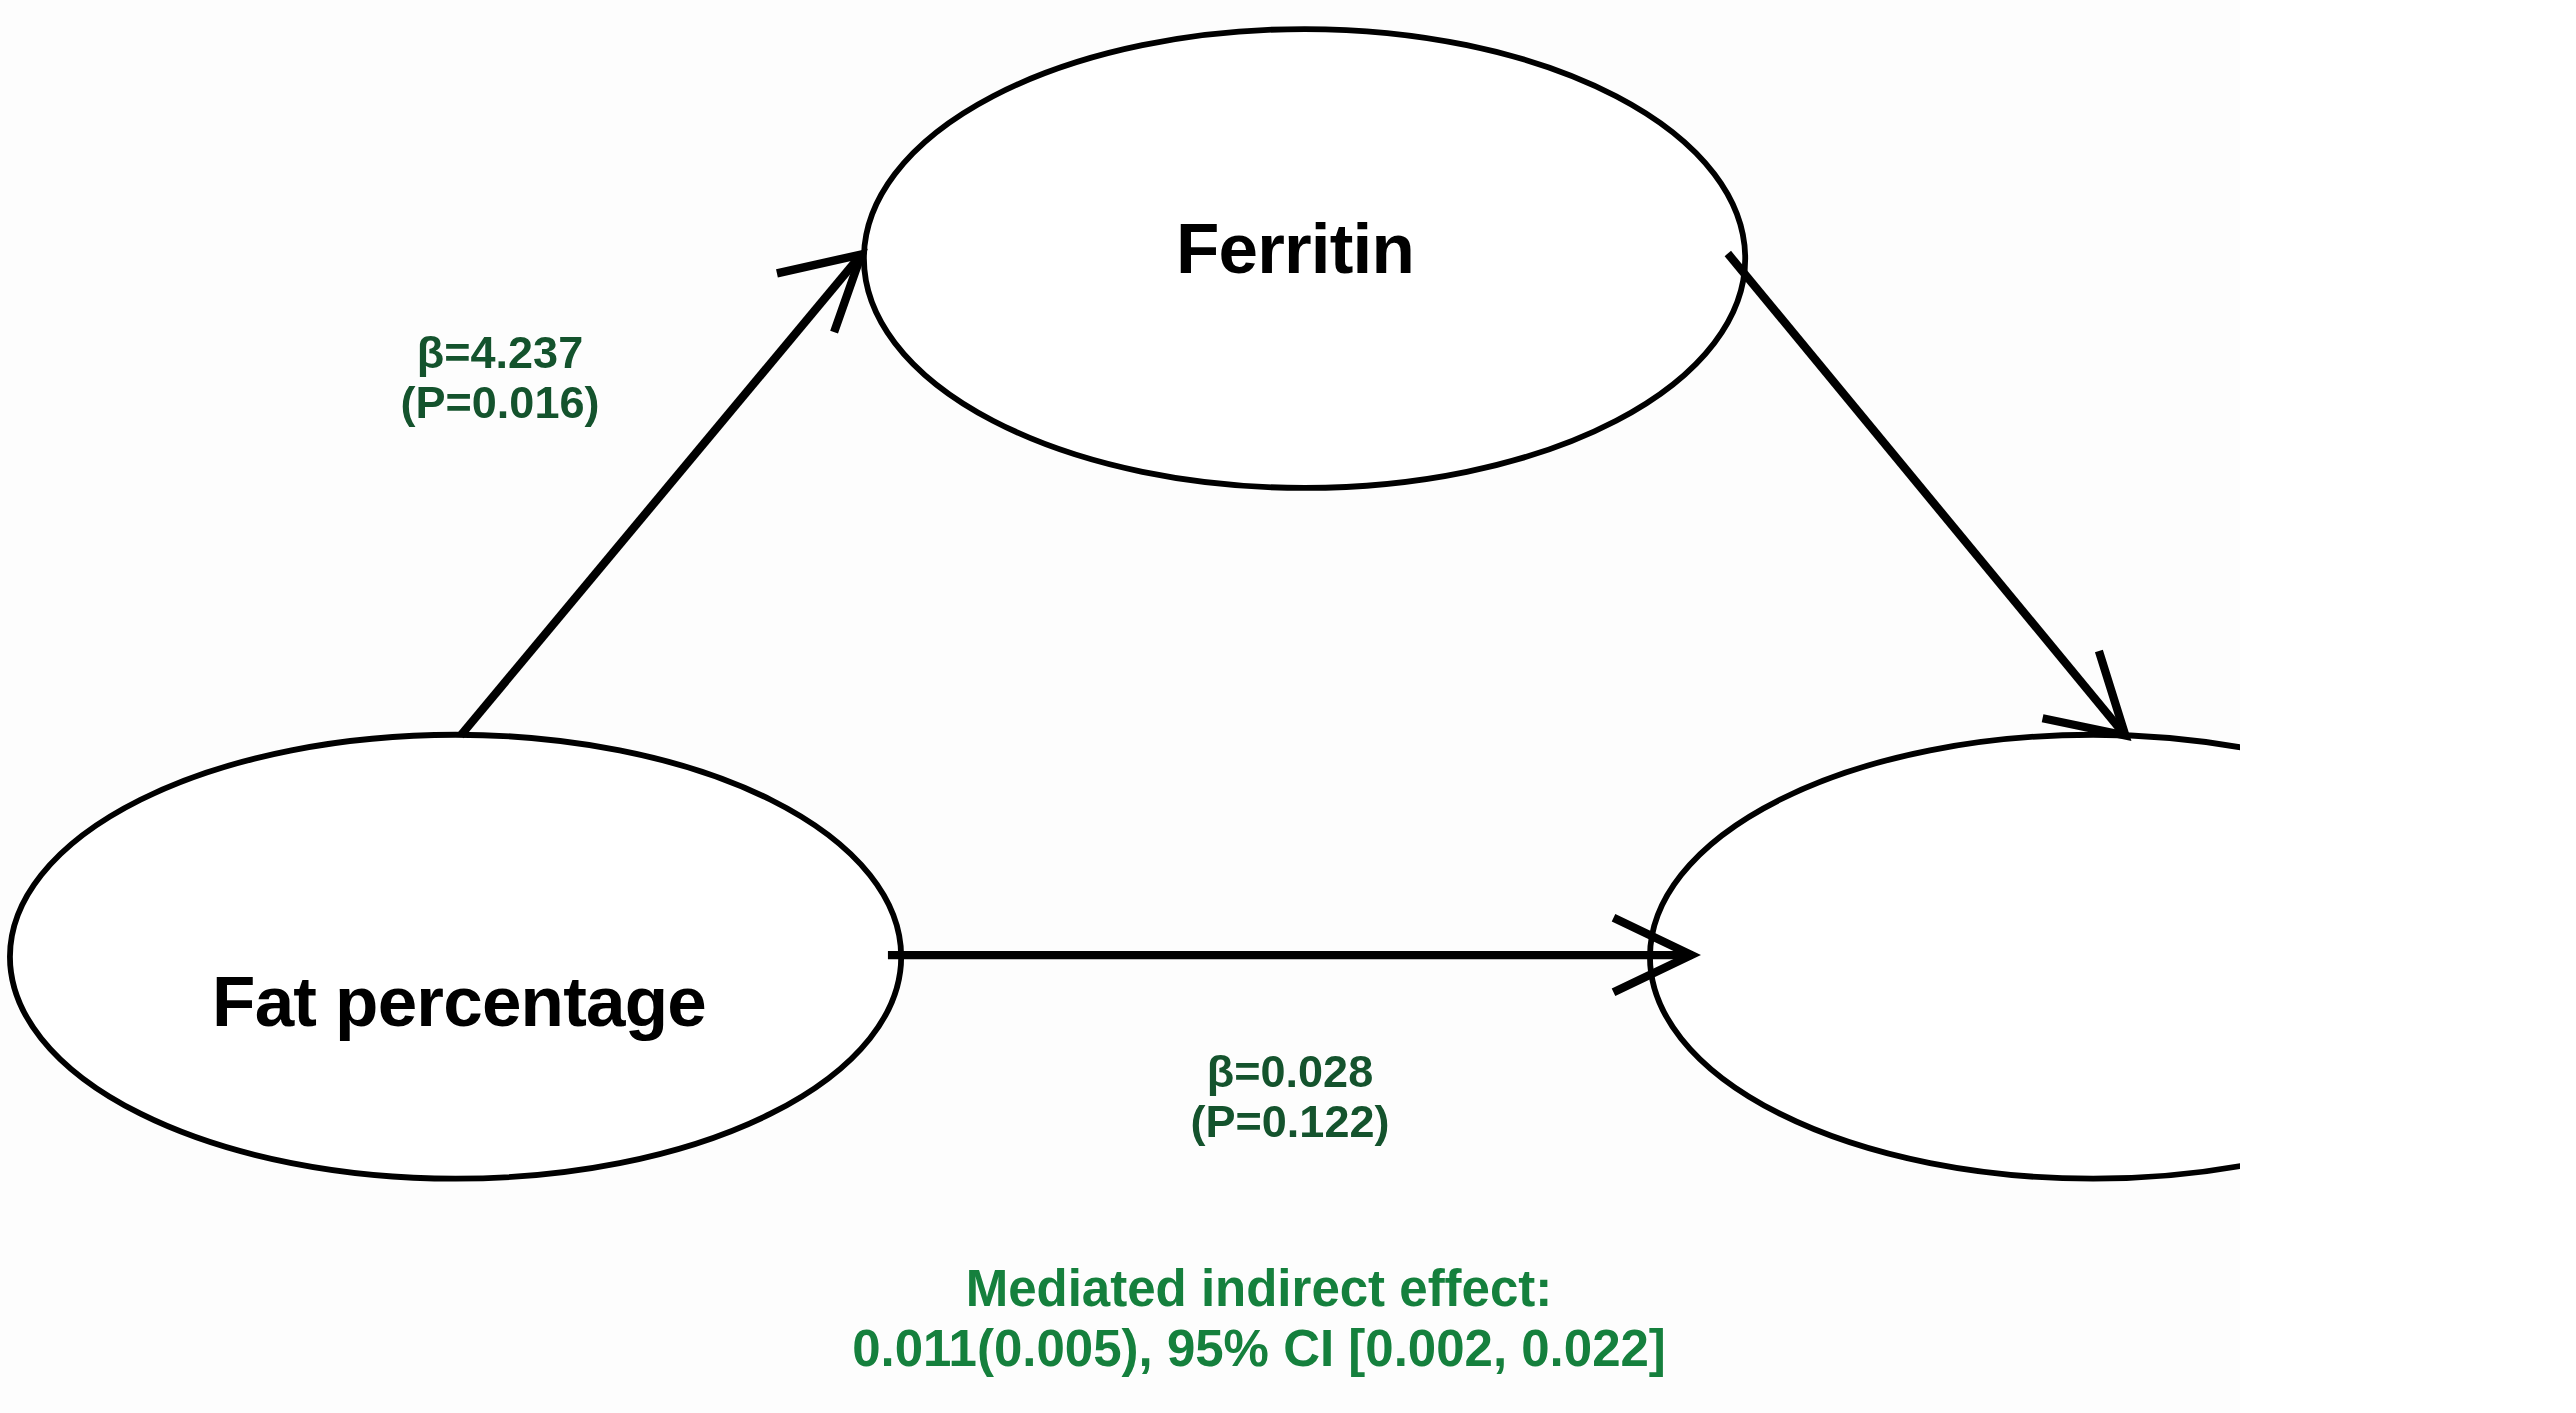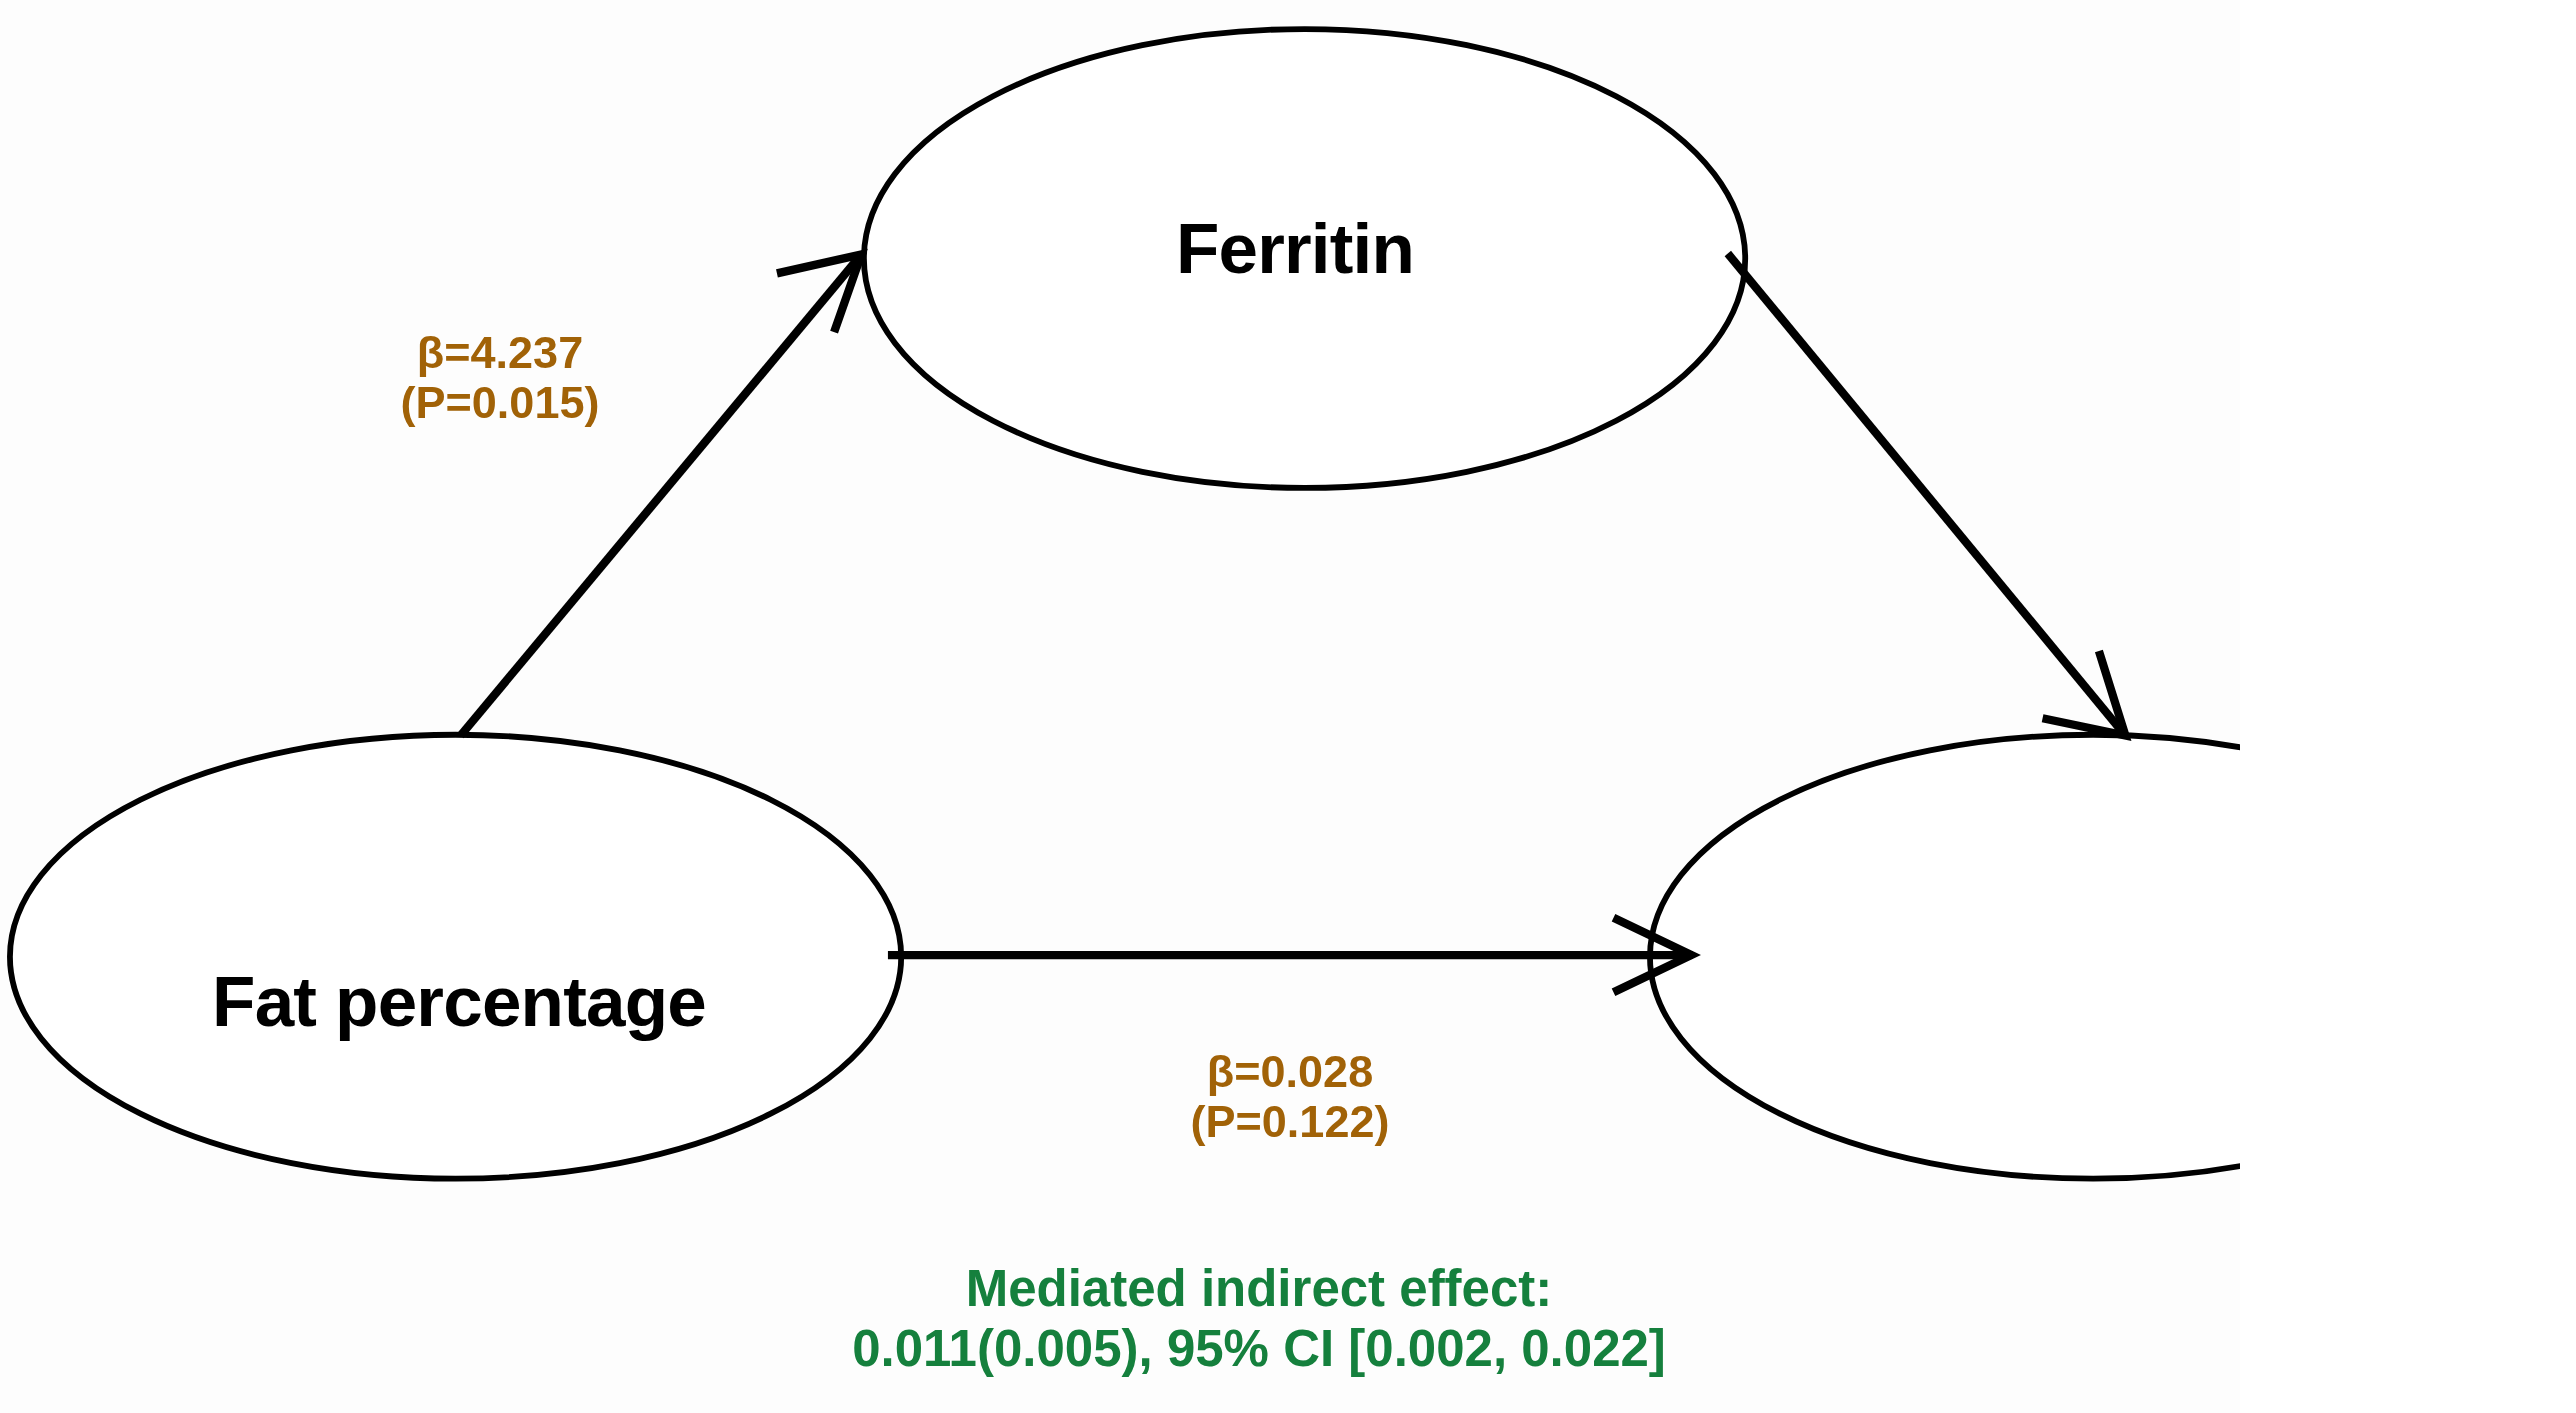--- a/index.html
+++ b/index.html
@@ -48,21 +48,21 @@
     line-height: 1;
     letter-spacing: -0.8px;
     white-space: nowrap;
     transform: translate(-50%, -50%);
     font-stretch: condensed;
   }
   .edge-label {
     position: absolute;
     text-align: center;
     font-weight: bold;
-    color: #a16207;
+    color: #14532d;
     font-size: 45px;
     line-height: 1.12;
     white-space: nowrap;
     transform: translate(-50%, -50%);
   }
   .edge-label .lbl-line {
     display: block;
   }
   .caption {
     position: absolute;
@@ -109,21 +109,21 @@
 
   </svg>
 
   <div class="node-label" style="left:1295px; top:248px;">Ferritin</div>
 
   <div class="node-label" style="left:459px; top:1001px;">Fat percentage</div>
 
 
   <div class="edge-label" style="left:500px; top:378px;">
     <span class="lbl-line">β=4.237</span>
-    <span class="lbl-line">(P=0.015)</span>
+    <span class="lbl-line">(P=0.016)</span>
   </div>
 
 
   <div class="edge-label" style="left:1290px; top:1097px;">
     <span class="lbl-line">β=0.028</span>
     <span class="lbl-line">(P=0.122)</span>
   </div>
 
   <div class="caption" style="left:1259px; top:1259px;">
     <span class="cap-line">Mediated indirect effect:</span>

